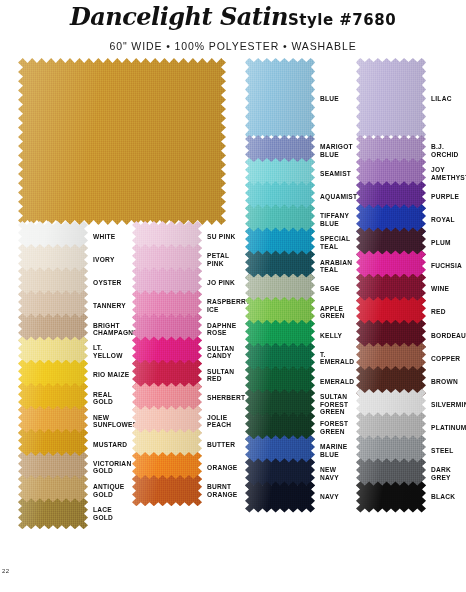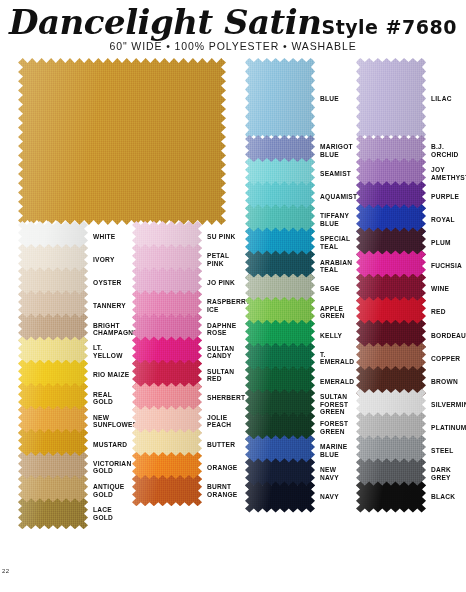--- a/index.html
+++ b/index.html
@@ -19,29 +19,29 @@
   
   .header { position: absolute; left: 0; top: 0; width: 466px; height: 56px; }
   .title-row {
     position: absolute; left: 0; top: 2px; width: 466px;
     text-align: center; white-space: nowrap;
   }
   .title-script {
     font-family: "DejaVu Serif", serif;
     font-style: italic;
     font-weight: bold;
-    font-size: 34px;
+    font-size: 24px;
     letter-spacing: -0.5px;
     color: #111;
     vertical-align: baseline;
   }
   .title-style {
     font-family: "DejaVu Sans", sans-serif;
     font-weight: bold;
-    font-size: 19px;
+    font-size: 15px;
     letter-spacing: 0.5px;
     color: #111;
     margin-left: 0;
     vertical-align: baseline;
   }
   .subtitle {
     position: absolute; left: 0; top: 40px; width: 466px;
     text-align: center;
     font-family: "Liberation Sans", sans-serif;
     font-size: 10.5px;

